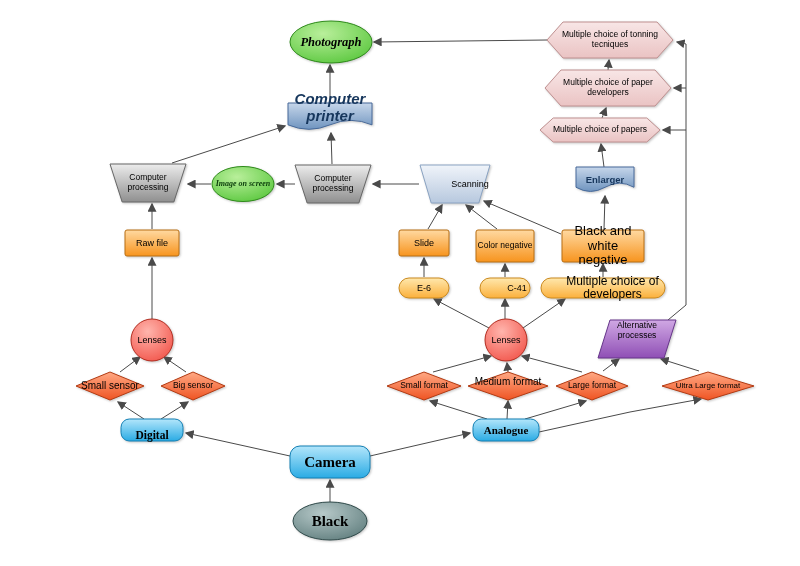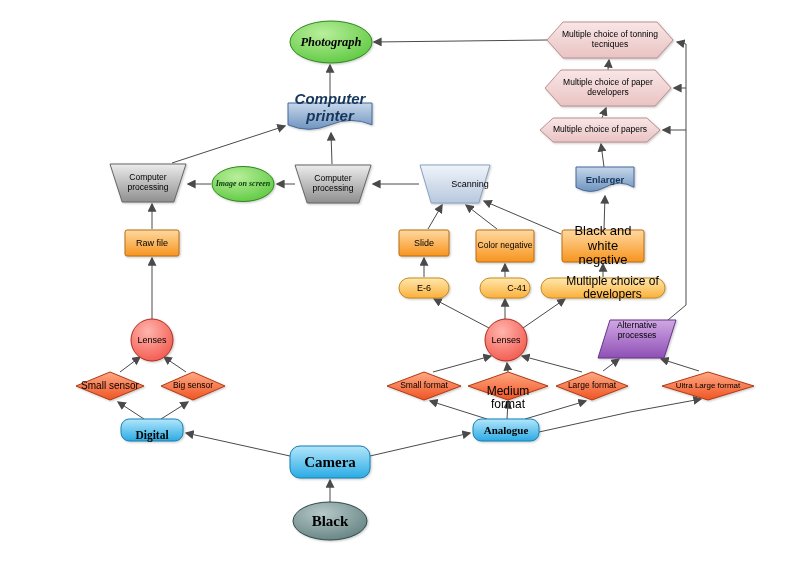--- a/index.html
+++ b/index.html
@@ -205,21 +205,21 @@
       <div class="lbl" style="left: 77px; top: 372px; width: 66px; height: 28px; font-size: 10px;">Small sensor</div>
       <div class="lbl" style="left: 162px; top: 372px; width: 62px; height: 28px; font-size: 8.5px;">Big sensor</div>
       <div class="lbl" style="left: 132px; top: 319px; width: 40px; height: 42px; font-size: 9px;">Lenses</div>
       <div class="lbl" style="left: 126px; top: 230px; width: 52px; height: 26px; font-size: 9px;">Raw file</div>
       <div class="lbl" style="left: 111px; top: 164px; width: 74px; height: 38px; font-size: 8.5px;">Computer processing</div>
       <div class="lbl em it" style="left: 213px; top: 166.5px; width: 60px; height: 35px; font-size: 8px; color: rgb(11, 61, 11);">Image on screen</div>
       <div class="lbl" style="left: 296px; top: 165px; width: 74px; height: 38px; font-size: 8.5px;">Computer processing</div>
       <div class="lbl bd" style="left: 289px; top: 94px; width: 82px; height: 28px; font-size: 15px; color: rgb(22, 54, 92); font-style: italic;">Computer printer</div>
       <div class="lbl em it" style="left: 291px; top: 21px; width: 80px; height: 42px; font-size: 12.5px;">Photograph</div>
       <div class="lbl" style="left: 388px; top: 372px; width: 72px; height: 28px; font-size: 8.5px;">Small format</div>
-      <div class="lbl" style="left: 469px; top: 384px; width: 78px; height: 28px; font-size: 12px;">Medium format</div>
+      <div class="lbl" style="left: 469px; top: 368px; width: 78px; height: 28px; font-size: 10px;">Medium format</div>
       <div class="lbl" style="left: 557px; top: 372px; width: 70px; height: 28px; font-size: 8.5px;">Large format</div>
       <div class="lbl" style="left: 663px; top: 372px; width: 90px; height: 28px; font-size: 8px;">Ultra Large format</div>
       <div class="lbl" style="left: 486px; top: 319px; width: 40px; height: 42px; font-size: 9px;">Lenses</div>
       <div class="lbl" style="left: 599px; top: 320px; width: 76px; height: 22px; font-size: 8.5px;">Alternative processes</div>
       <div class="lbl" style="left: 400px; top: 230px; width: 48px; height: 26px; font-size: 9px;">Slide</div>
       <div class="lbl" style="left: 477px; top: 230px; width: 56px; height: 32px; font-size: 8.5px;">Color negative</div>
       <div class="lbl" style="left: 563px; top: 230px; width: 80px; height: 32px; font-size: 13px;">Black and white negative</div>
       <div class="lbl" style="left: 400px; top: 278px; width: 48px; height: 20px; font-size: 9px;">E-6</div>
       <div class="lbl" style="left: 481px; top: 278px; width: 72px; height: 20px; font-size: 9px;">C-41</div>
       <div class="lbl" style="left: 542px; top: 278px; width: 141px; height: 20px; font-size: 12px;">Multiple choice of developers</div>

